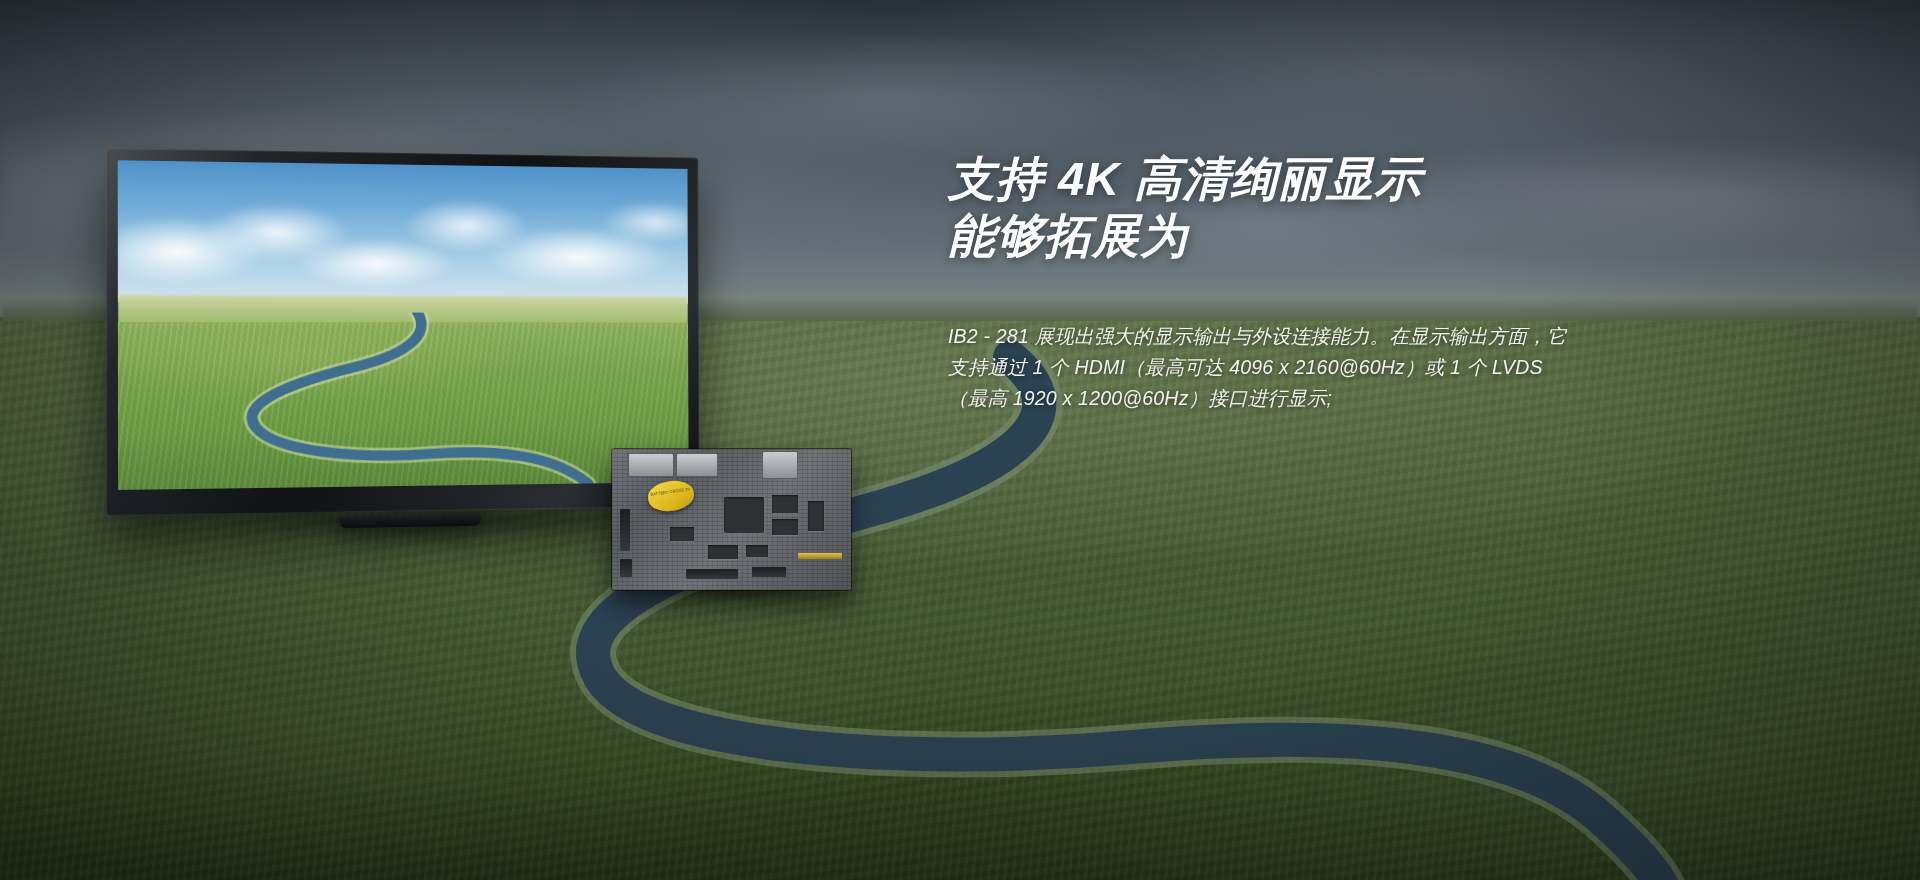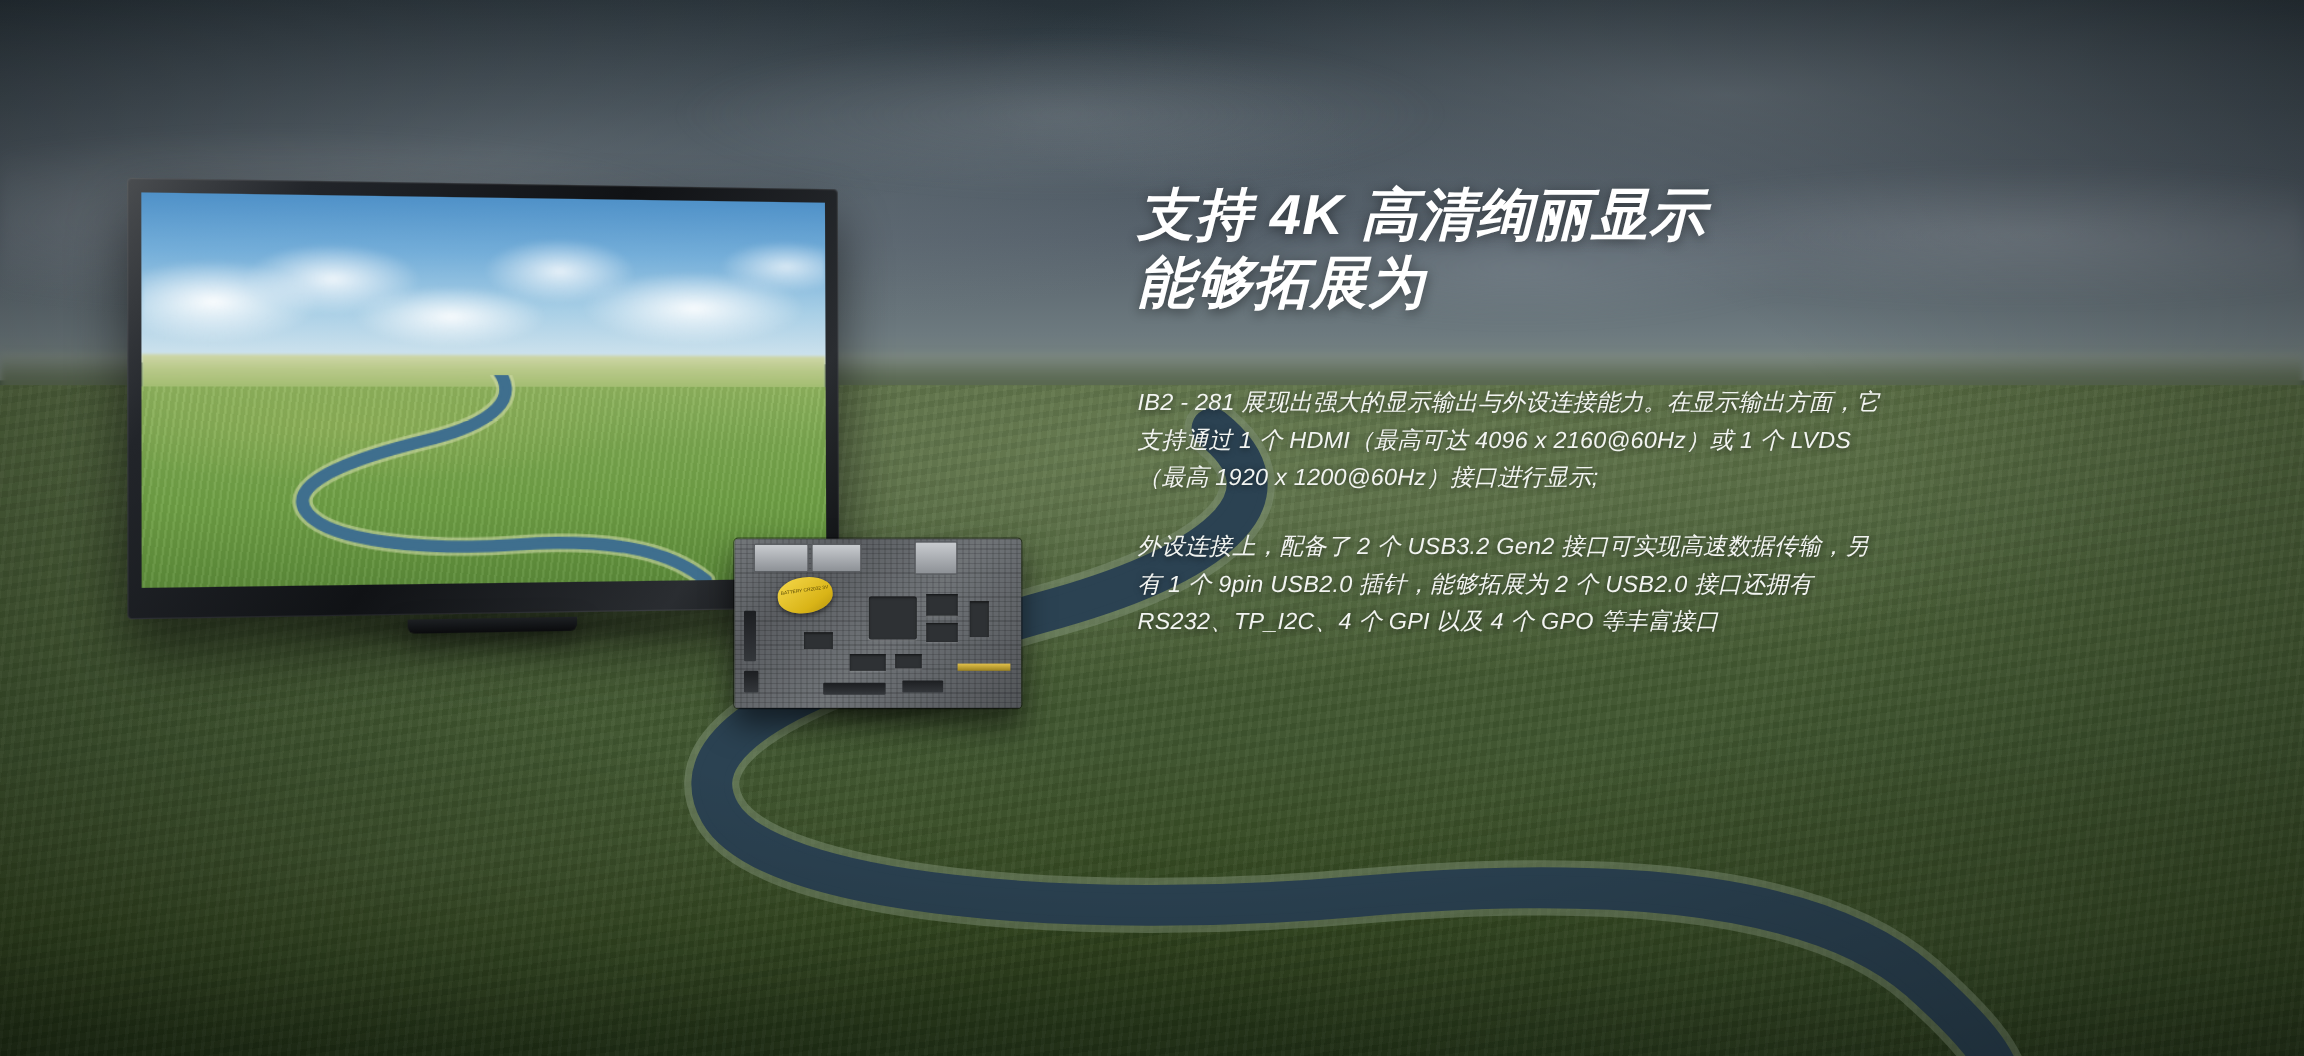--- a/index.html
+++ b/index.html
@@ -231,17 +231,16 @@
     </div>
   </div>
 
   <div class="copy">
     <h1 class="headline">
       <span class="hl-line">支持 4K 高清绚丽显示</span>
       <span class="hl-line">能够拓展为</span>
     </h1>
     <div class="body">
       <p class="para">IB2 - 281 展现出强大的显示输出与外设连接能力。在显示输出方面，它支持通过 1 个 HDMI（最高可达 4096 x 2160@60Hz）或 1 个 LVDS（最高 1920 x 1200@60Hz）接口进行显示;</p>
-      <p class="para">外设连接上，配备了 2 个 USB3.2 Gen2 接口可实现高速数据传输，另有 1 个 9pin USB2.0 插针，能够拓展为 2 个 USB2.0 接口还拥有 RS232、TP_I2C、4 个 GPI 以及 4 个 GPO 等丰富接口</p>
     </div>
   </div>
 
 </div>
 
 </body></html>

